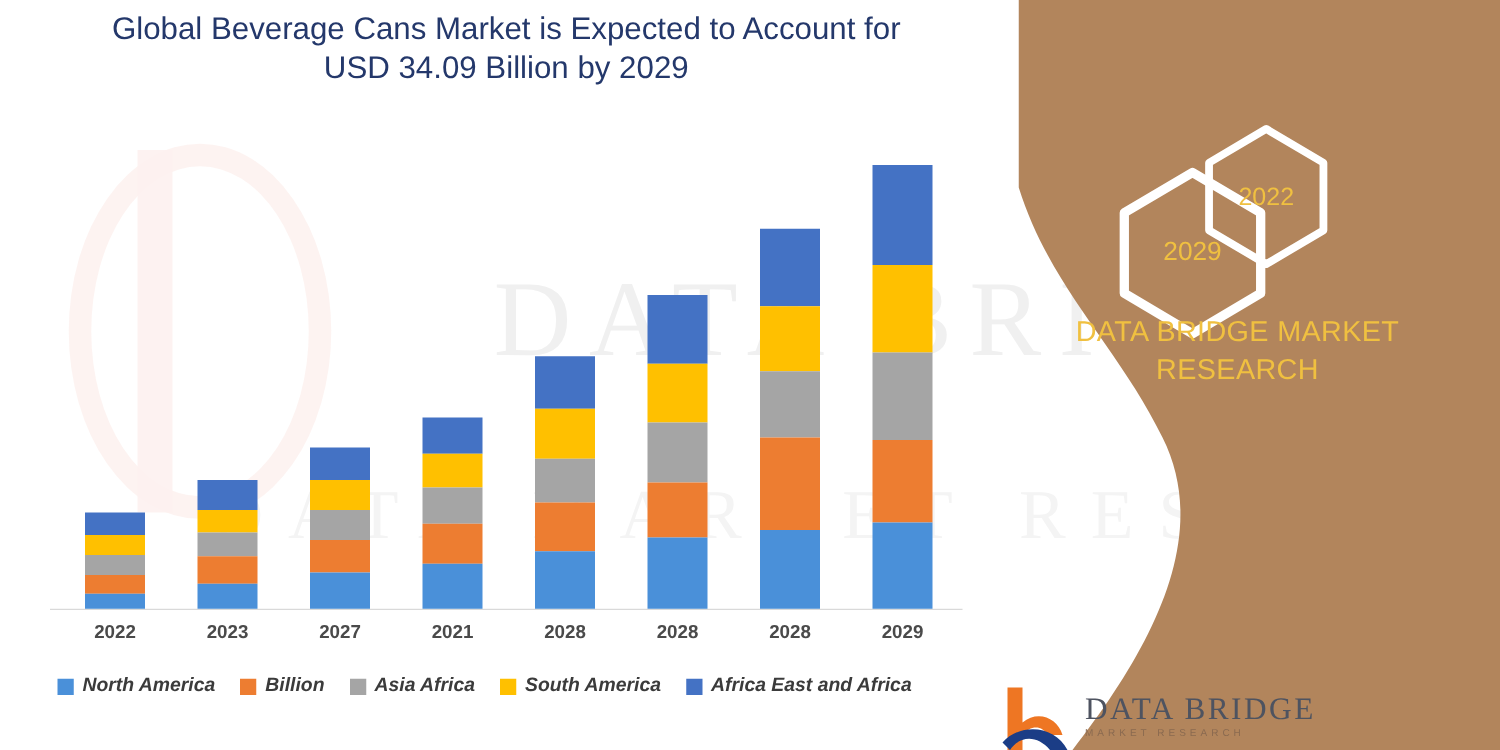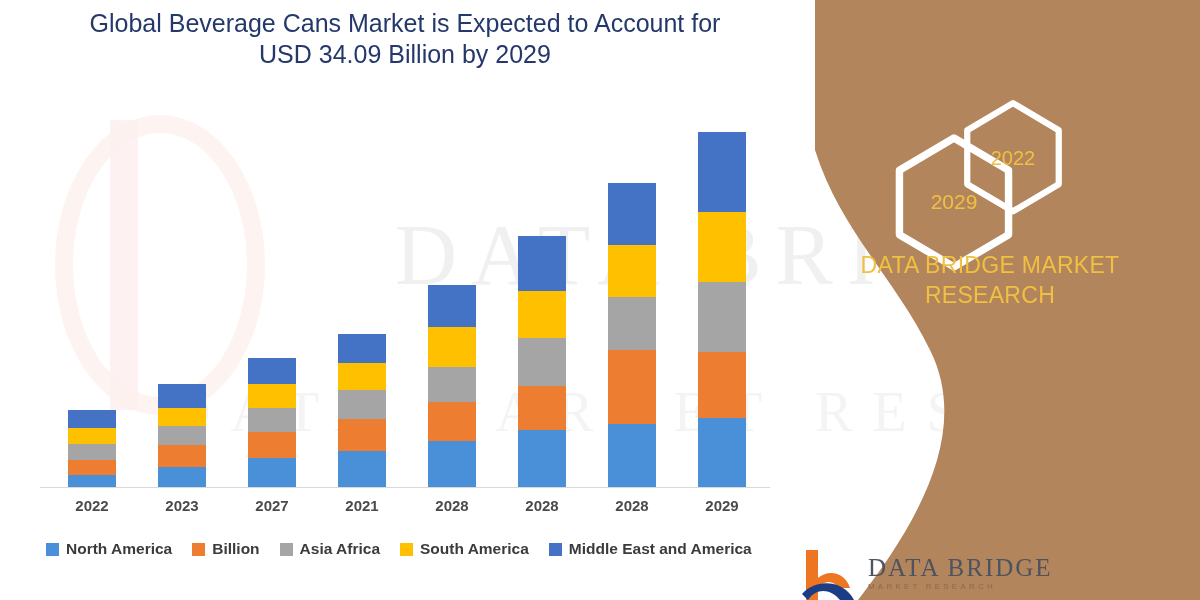--- a/index.html
+++ b/index.html
@@ -132,20 +132,21 @@
     top: 540px;
     display: flex;
     align-items: center;
     gap: 20px;
     z-index: 5;
   }
   .legend-item {
     display: flex;
     align-items: center;
     gap: 7px;
+    font-style: italic;
   }
   .legend-swatch {
     width: 13px;
     height: 13px;
     display: block;
   }
   .legend-label {
     font-size: 15.5px;
     font-weight: bold;
     color: #3b3b3b;
@@ -349,21 +350,21 @@
       <div class="legend-item">
         <span class="legend-swatch" style="background: rgb(165, 165, 165);"></span>
         <span class="legend-label">Asia Africa</span>
       </div>
       <div class="legend-item">
         <span class="legend-swatch" style="background: rgb(255, 192, 0);"></span>
         <span class="legend-label">South America</span>
       </div>
       <div class="legend-item">
         <span class="legend-swatch" style="background: rgb(68, 114, 196);"></span>
-        <span class="legend-label">Middle East and America</span>
+        <span class="legend-label">Africa East and Africa</span>
       </div>
     </div>
 
   <div class="panel">
     <svg class="panel-bg" width="420" height="600" viewBox="0 0 420 600" preserveAspectRatio="none">
       <path d="M 35 0 L 420 0 L 420 600 L 78 600
                C 140 520 190 430 150 350
                C 115 278 60 230 35 150 Z" fill="#b2855c"></path>
     </svg>
 

